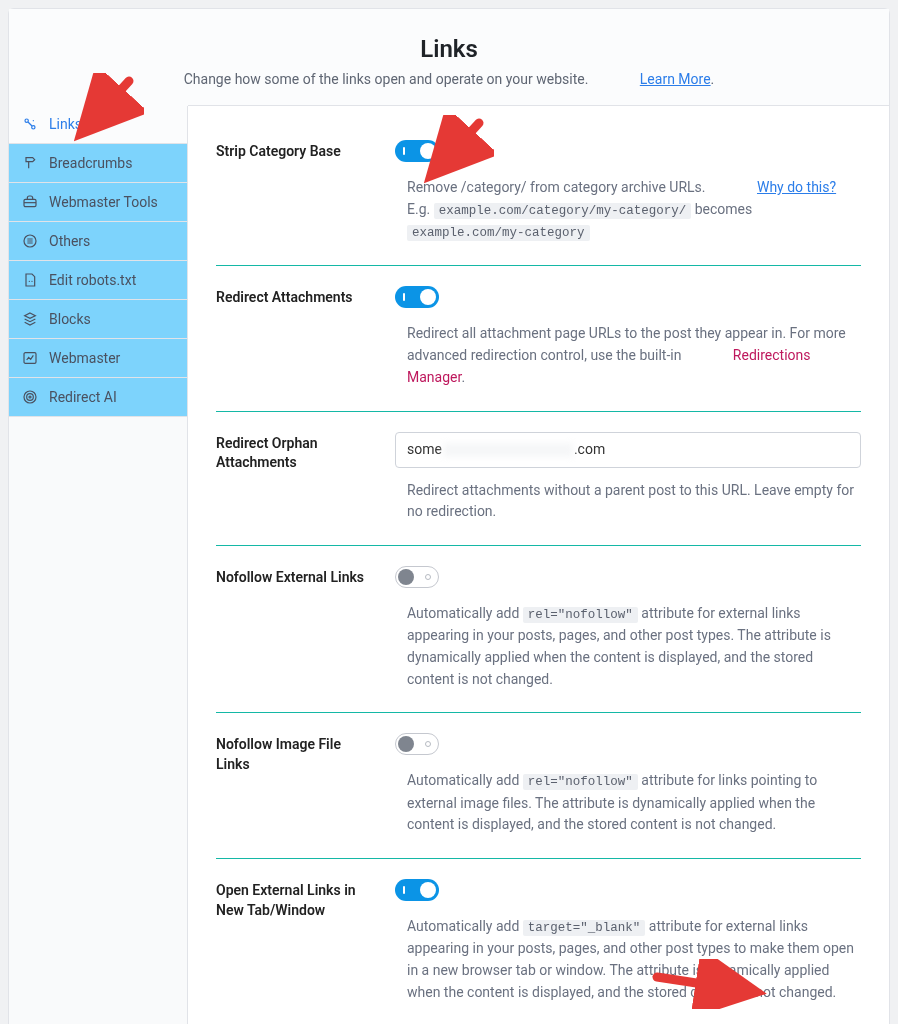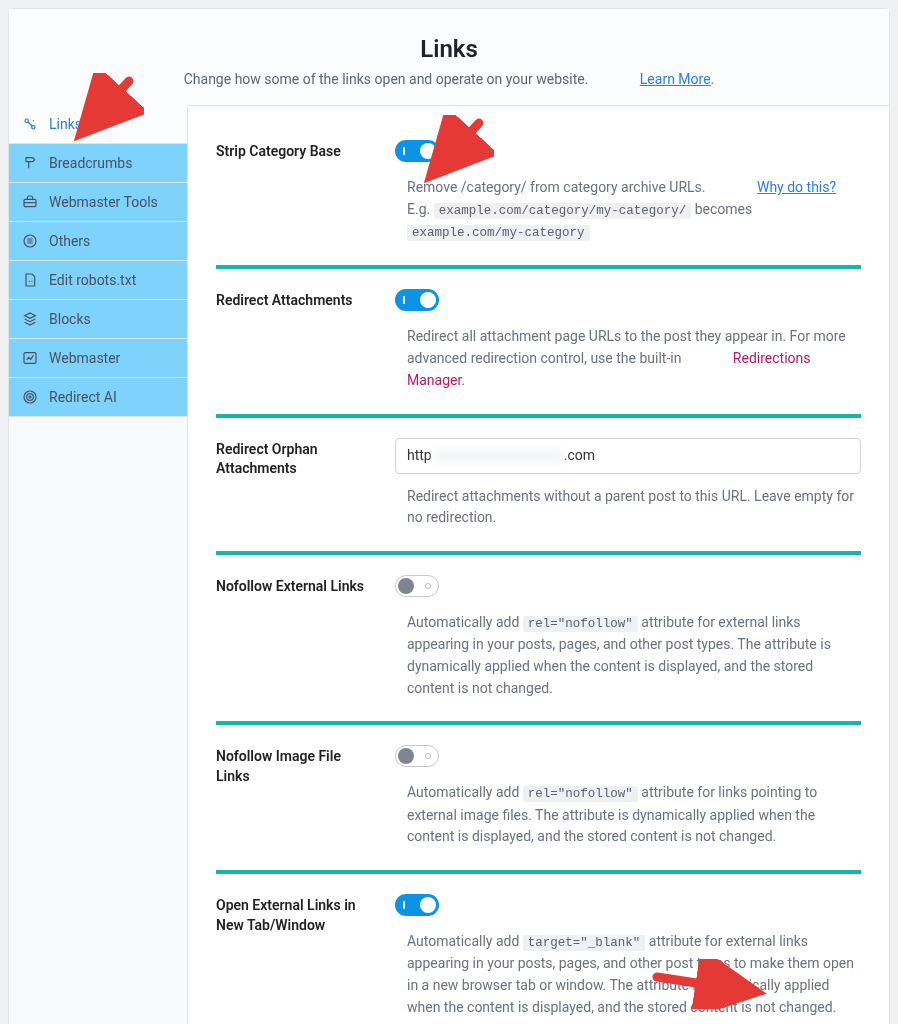--- a/index.html
+++ b/index.html
@@ -77,21 +77,21 @@
     flex: 1;
     padding: 24px 28px 0 28px;
     background: #fff;
     border-left:1px solid #e1e3e8;
     margin-left:-1px;
   }
   .setting {
     display: flex;
     gap: 24px;
     padding: 20px 0 22px;
-    border-bottom: 4px solid #14b8a6;
+    border-bottom: 1px solid #14b8a6;
   }
   .setting:first-child{ padding-top:10px;}
   .setting:last-of-type { border-bottom: none; }
   .setting-label {
     width: 155px;
     font-weight: 600;
     font-size: 14px;
     color: #222;
     line-height: 1.4;
     padding-top:2px;
@@ -333,21 +333,21 @@
             </div>
           </div>
         </div>
 
         <div class="setting">
           <div class="setting-label">Redirect Orphan Attachments</div>
           <div class="setting-body">
             <div style="position:relative;">
               <input type="text" class="text-input" value="" style="">
               <div style="position:absolute; left:12px; top:9px; font-size:14px; color:#333; pointer-events:none;">
-                <span>http</span><span style="display:inline-block; width:130px; height:14px; background:#f6f7f8; vertical-align:middle; filter:blur(3px); margin:0 1px;"></span><span>.com</span>
+                <span>some</span><span style="display:inline-block; width:130px; height:14px; background:#f6f7f8; vertical-align:middle; filter:blur(3px); margin:0 1px;"></span><span>.com</span>
               </div>
             </div>
             <div class="desc">Redirect attachments without a parent post to this URL. Leave empty for no redirection.</div>
           </div>
         </div>
 
         <div class="setting">
           <div class="setting-label">Nofollow External Links</div>
           <div class="setting-body">
             <span class="toggle off"><span class="knob"></span><span class="dot"></span></span>

